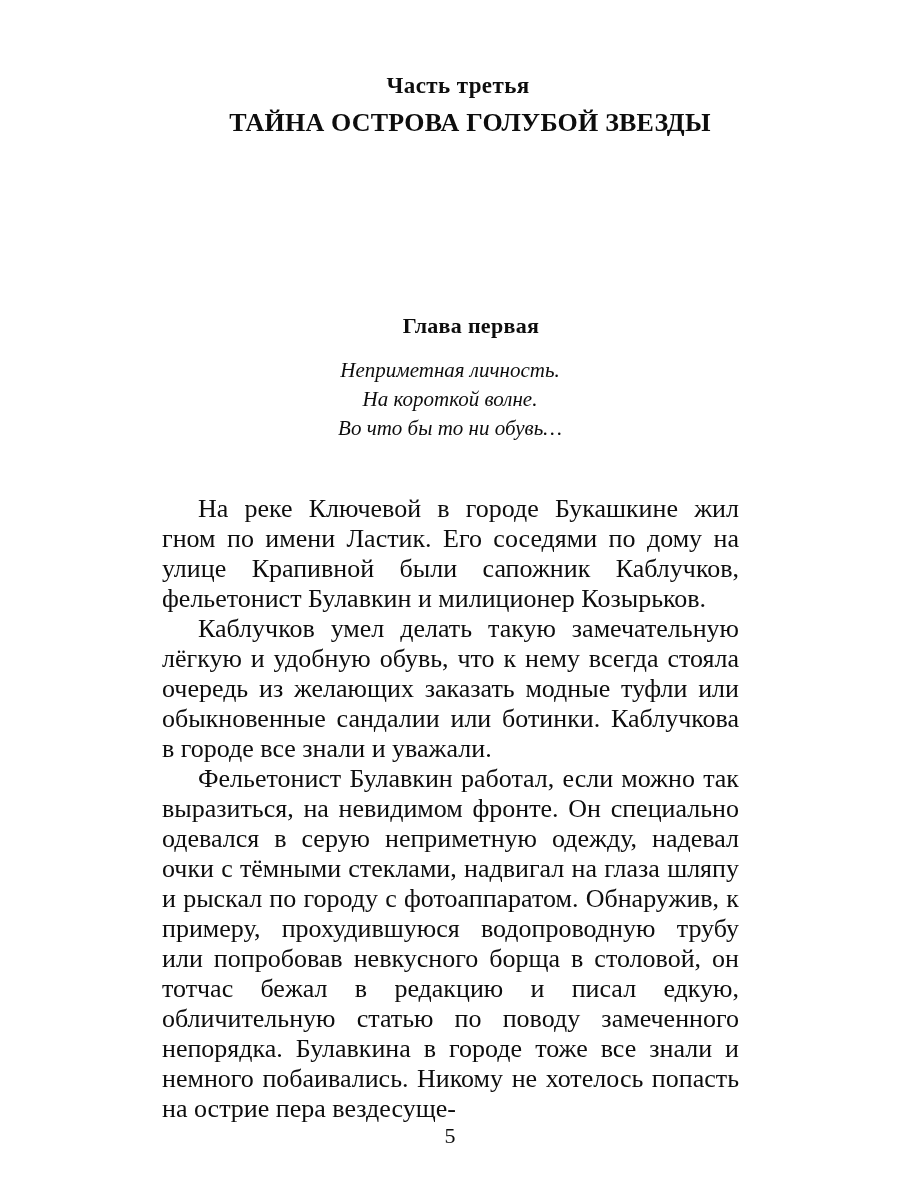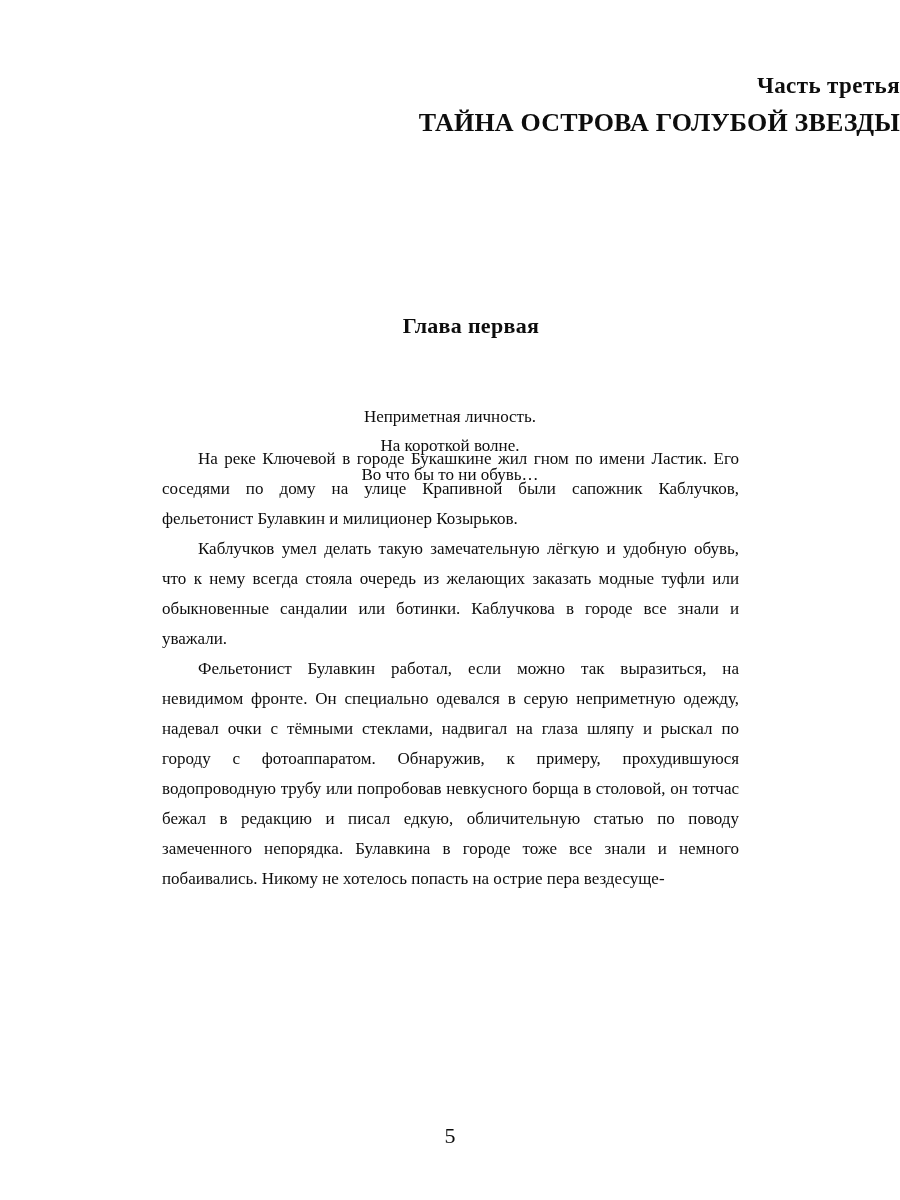--- a/index.html
+++ b/index.html
@@ -20,21 +20,21 @@
     overflow: hidden;
     box-sizing: border-box;
   }
 
   
   .part-heading {
     position: absolute;
     top: 72px;
     left: 16px;
     right: 0;
-    text-align: right;
+    text-align: center;
   }
 
   .part-label {
     display: block;
     font-size: 23px;
     font-weight: bold;
     letter-spacing: 0.4px;
     line-height: 1.18;
   }
 
@@ -63,37 +63,37 @@
     margin-left: 42px;
   }
 
   
   .epigraph {
     position: absolute;
     top: 356px;
     left: 0;
     right: 0;
     text-align: center;
-    font-size: 17px;
+    font-style: italic;
+    font-size: 21px;
     line-height: 29px;
-    margin-top: 46px;
   }
 
   .epigraph-line {
     display: block;
     white-space: nowrap;
   }
 
   
   .body-text {
     position: absolute;
-    top: 444px;
+    top: 494px;
     left: 162px;
     width: 577px;
-    font-size: 17px;
+    font-size: 26px;
     line-height: 30px;
     text-align: justify;
     text-justify: inter-word;
     hyphens: manual;
   }
 
   .body-text p {
     margin: 0;
     text-indent: 36px;
   }

